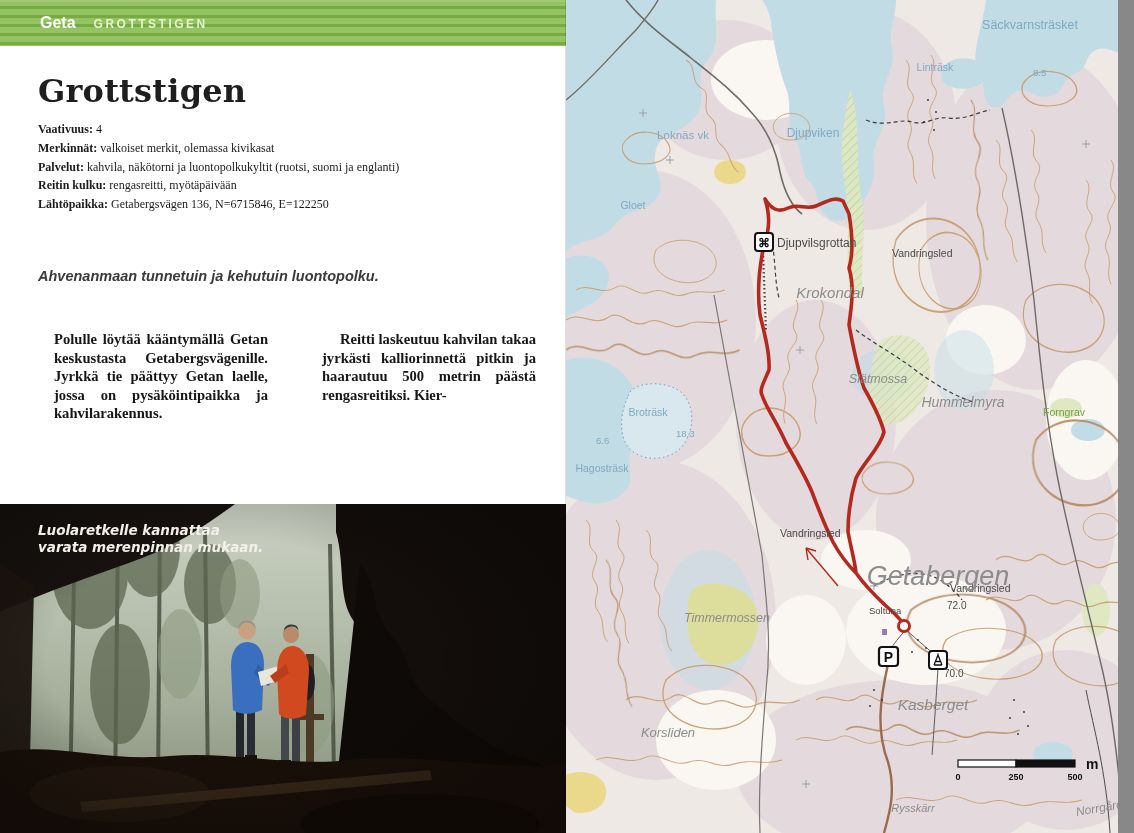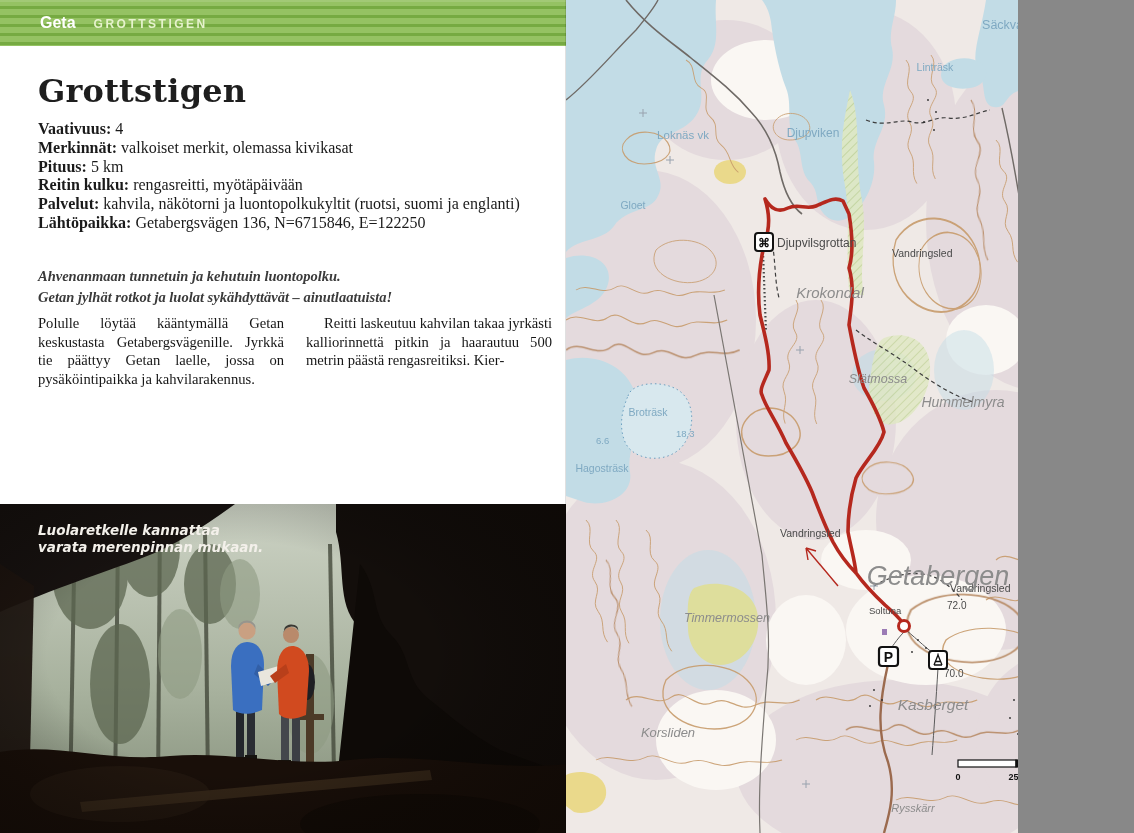--- a/index.html
+++ b/index.html
@@ -1,38 +1,38 @@
 <!DOCTYPE html>
 <html><head>
 <meta charset="utf-8">
 <style>
   html,body{margin:0;padding:0;background:#888;}
-  #spread{position:relative;width:1018px;height:833px;background:#ffffff;overflow:hidden;
+  #spread{position:relative;width:1118px;height:833px;background:#ffffff;overflow:hidden;
           font-family:"Liberation Serif",serif;}
   
   #left-page{position:absolute;left:0;top:0;width:566px;height:833px;background:#fff;}
   #header-bar{position:absolute;left:0;top:0;width:566px;height:46px;
     background:
       linear-gradient(180deg, rgba(255,255,255,.12) 0 2px, transparent 2px),
       repeating-linear-gradient(180deg,#95c263 0 6px,#76aa42 6px 9px);
   }
   #header-bar .inner{position:absolute;left:40px;top:0;height:46px;display:flex;align-items:center;}
   .region-name{color:#fff;font-family:"Liberation Sans",sans-serif;font-weight:bold;font-size:16px;}
   .trail-name{color:#e6f2cd;font-family:"Liberation Sans",sans-serif;font-weight:bold;font-size:12px;
               letter-spacing:2.5px;margin-left:18px;padding-top:2px;}
   #page-title{position:absolute;left:38px;top:72px;font-size:32px;font-weight:bold;color:#1e1e1e;
               font-family:"DejaVu Serif","Liberation Serif",serif;letter-spacing:.2px;}
-  #facts{position:absolute;left:38px;top:120px;width:512px;font-size:16px;line-height:18.8px;color:#1a1a1a;}
+  #facts{position:absolute;left:38px;top:120px;width:512px;font-size:12px;line-height:18.8px;color:#1a1a1a;}
   #facts b{font-weight:bold;}
   #lead{position:absolute;left:38px;top:266px;width:512px;
-        font-family:Liberation Serif, serif;
+        font-family:Liberation Sans, sans-serif;
         font-style:italic;font-weight:bold;font-size:14.5px;line-height:21px;color:#3a3a3a;}
   #columns{position:absolute;left:38px;top:314px;width:514px;display:flex;gap:22px;}
   .col{width:246px;font-size:14.6px;line-height:18.6px;color:#161616;text-align:justify;}
-  .col p{margin:0;}
+  .col p{margin:16px;font-weight:bold;}
   .col p.indent{text-indent:18px;}
   
   #photo{position:absolute;left:0;top:504px;width:566px;height:341px;background:#14532d;}
   #photo-caption{position:absolute;left:38px;top:18px;color:#f3f0ea;
      font-family:"DejaVu Sans","Liberation Sans",sans-serif;font-style:italic;font-weight:bold;
      font-size:13.5px;line-height:17px;}
   #page-number{position:absolute;left:38px;top:300px;color:#efefef;
      font-family:"Liberation Sans",sans-serif;font-size:19px;margin-top:48px;}
   
   #map-page{position:absolute;left:566px;top:0;width:568px;height:833px;}
@@ -55,29 +55,27 @@
         <span class="region-name">Geta</span>
         <span class="trail-name">GROTTSTIGEN</span>
       </div>
     </div>
 
     <div id="page-title">Grottstigen</div>
 
     <div id="facts">
       <div><b>Vaativuus:</b> <span>4</span></div>
       <div><b>Merkinnät:</b> <span>valkoiset merkit, olemassa kivikasat</span></div>
-      <div><b>Pituus:</b> <span>5 km</span></div>
+      <div><b>Palvelut:</b> <span>kahvila, näkötorni ja luontopolkukyltit (ruotsi, suomi ja englanti)</span></div>
       <div><b>Reitin kulku:</b> <span>rengasreitti, myötäpäivään</span></div>
-      <div><b>Palvelut:</b> <span>kahvila, näkötorni ja luontopolkukyltit (ruotsi, suomi ja englanti)</span></div>
       <div><b>Lähtöpaikka:</b> <span>Getabergsvägen 136, N=6715846, E=122250</span></div>
     </div>
 
     <div id="lead">
       <div>Ahvenanmaan tunnetuin ja kehutuin luontopolku.</div>
-      <div>Getan jylhät rotkot ja luolat sykähdyttävät – ainutlaatuista!</div>
     </div>
 
     <div id="columns">
       <div class="col">
         <p>Polulle löytää kääntymällä Getan keskustasta Getabergsvägenille. Jyrkkä tie päättyy Getan laelle, jossa on pysäköintipaikka ja kahvilarakennus.</p>
       </div>
       <div class="col">
         <p class="indent">Reitti laskeutuu kahvilan takaa jyrkästi kalliorinnettä pitkin ja haarautuu 500 metrin päästä rengasreitiksi. Kier-</p>
       </div>
     </div>

